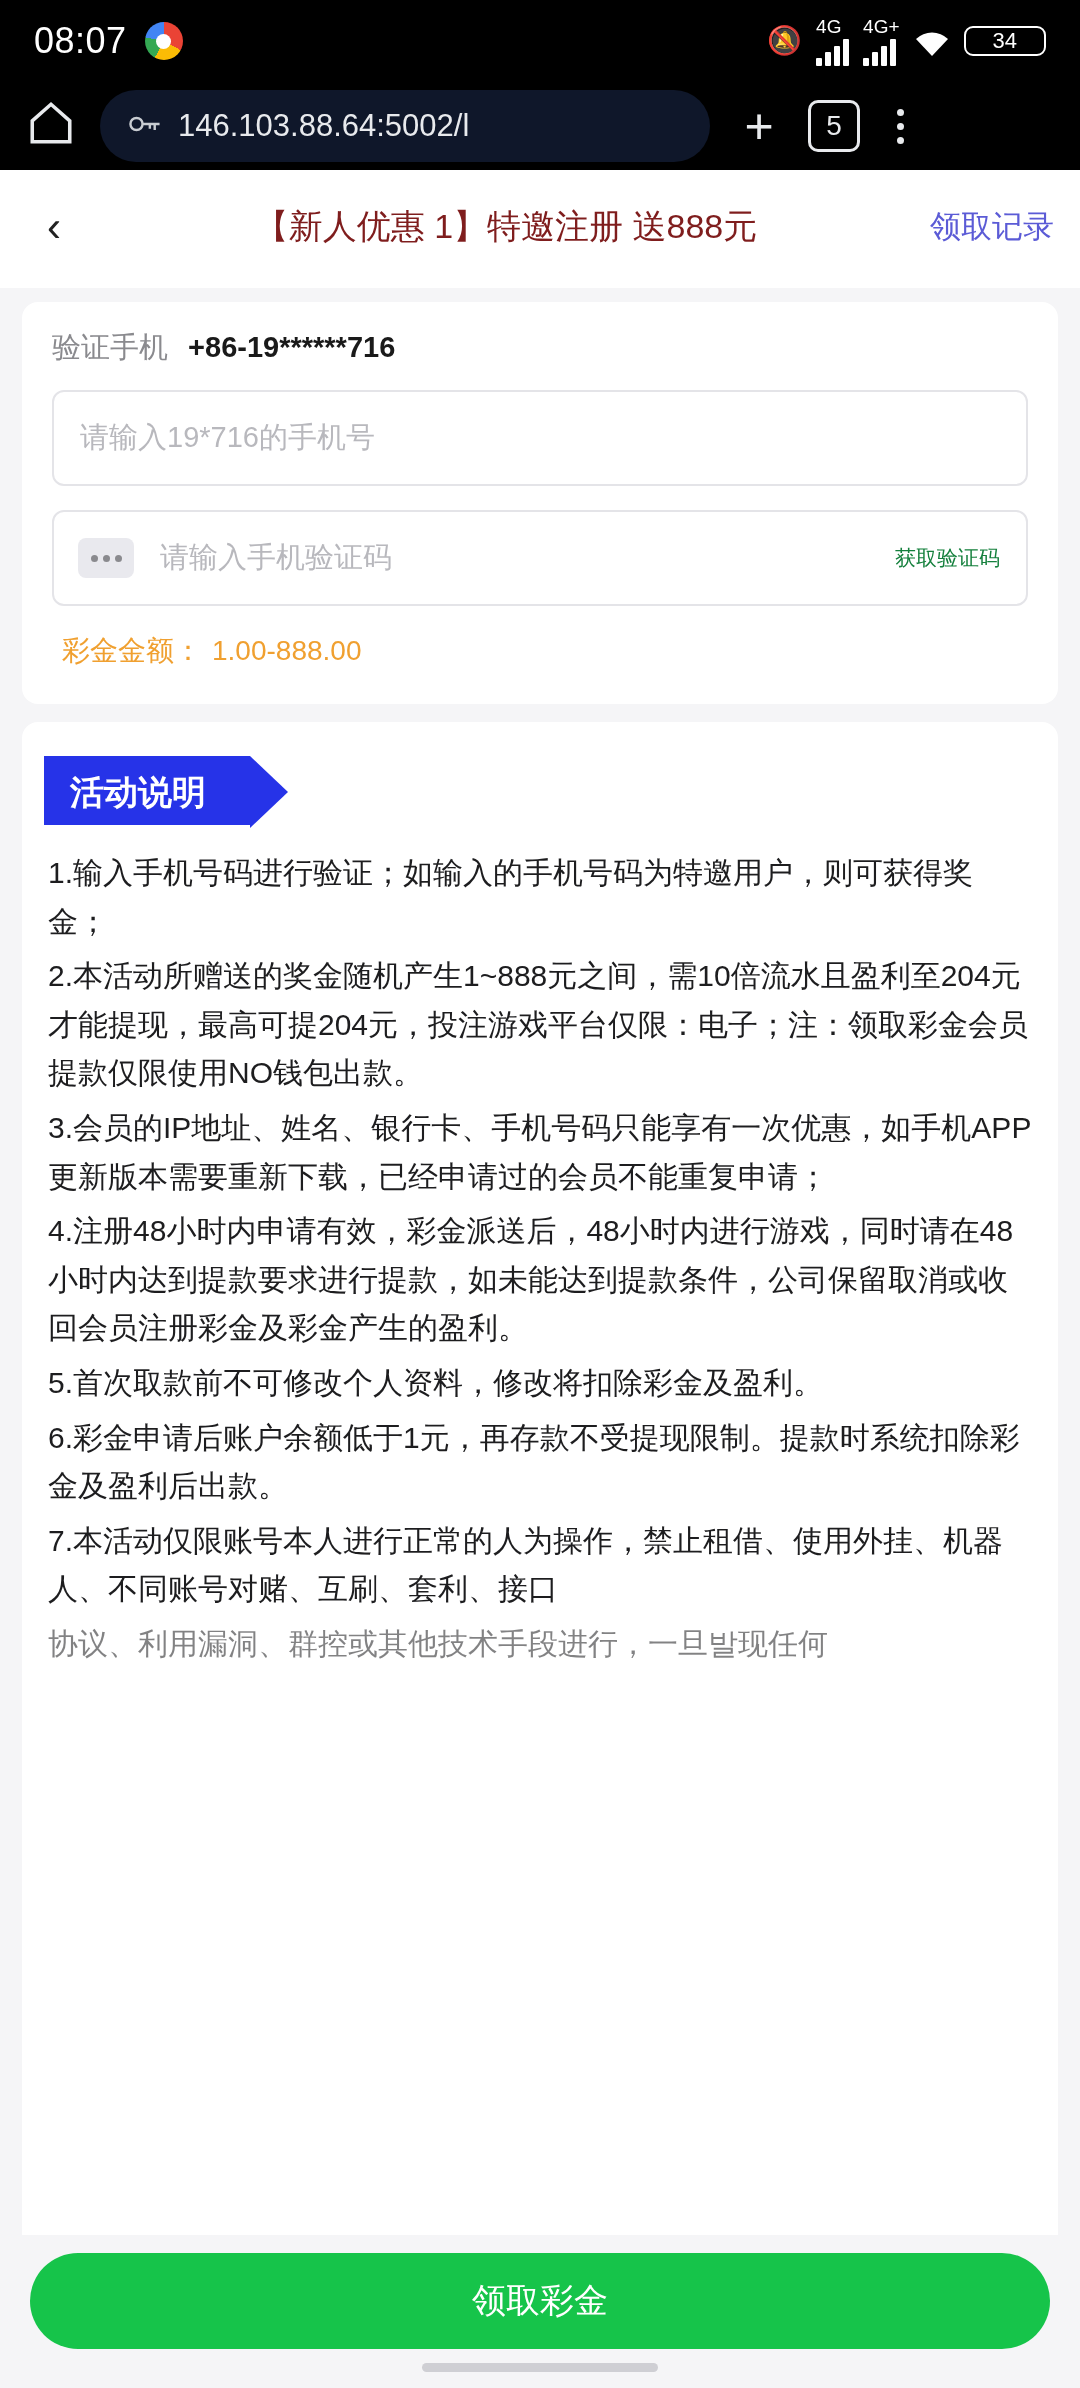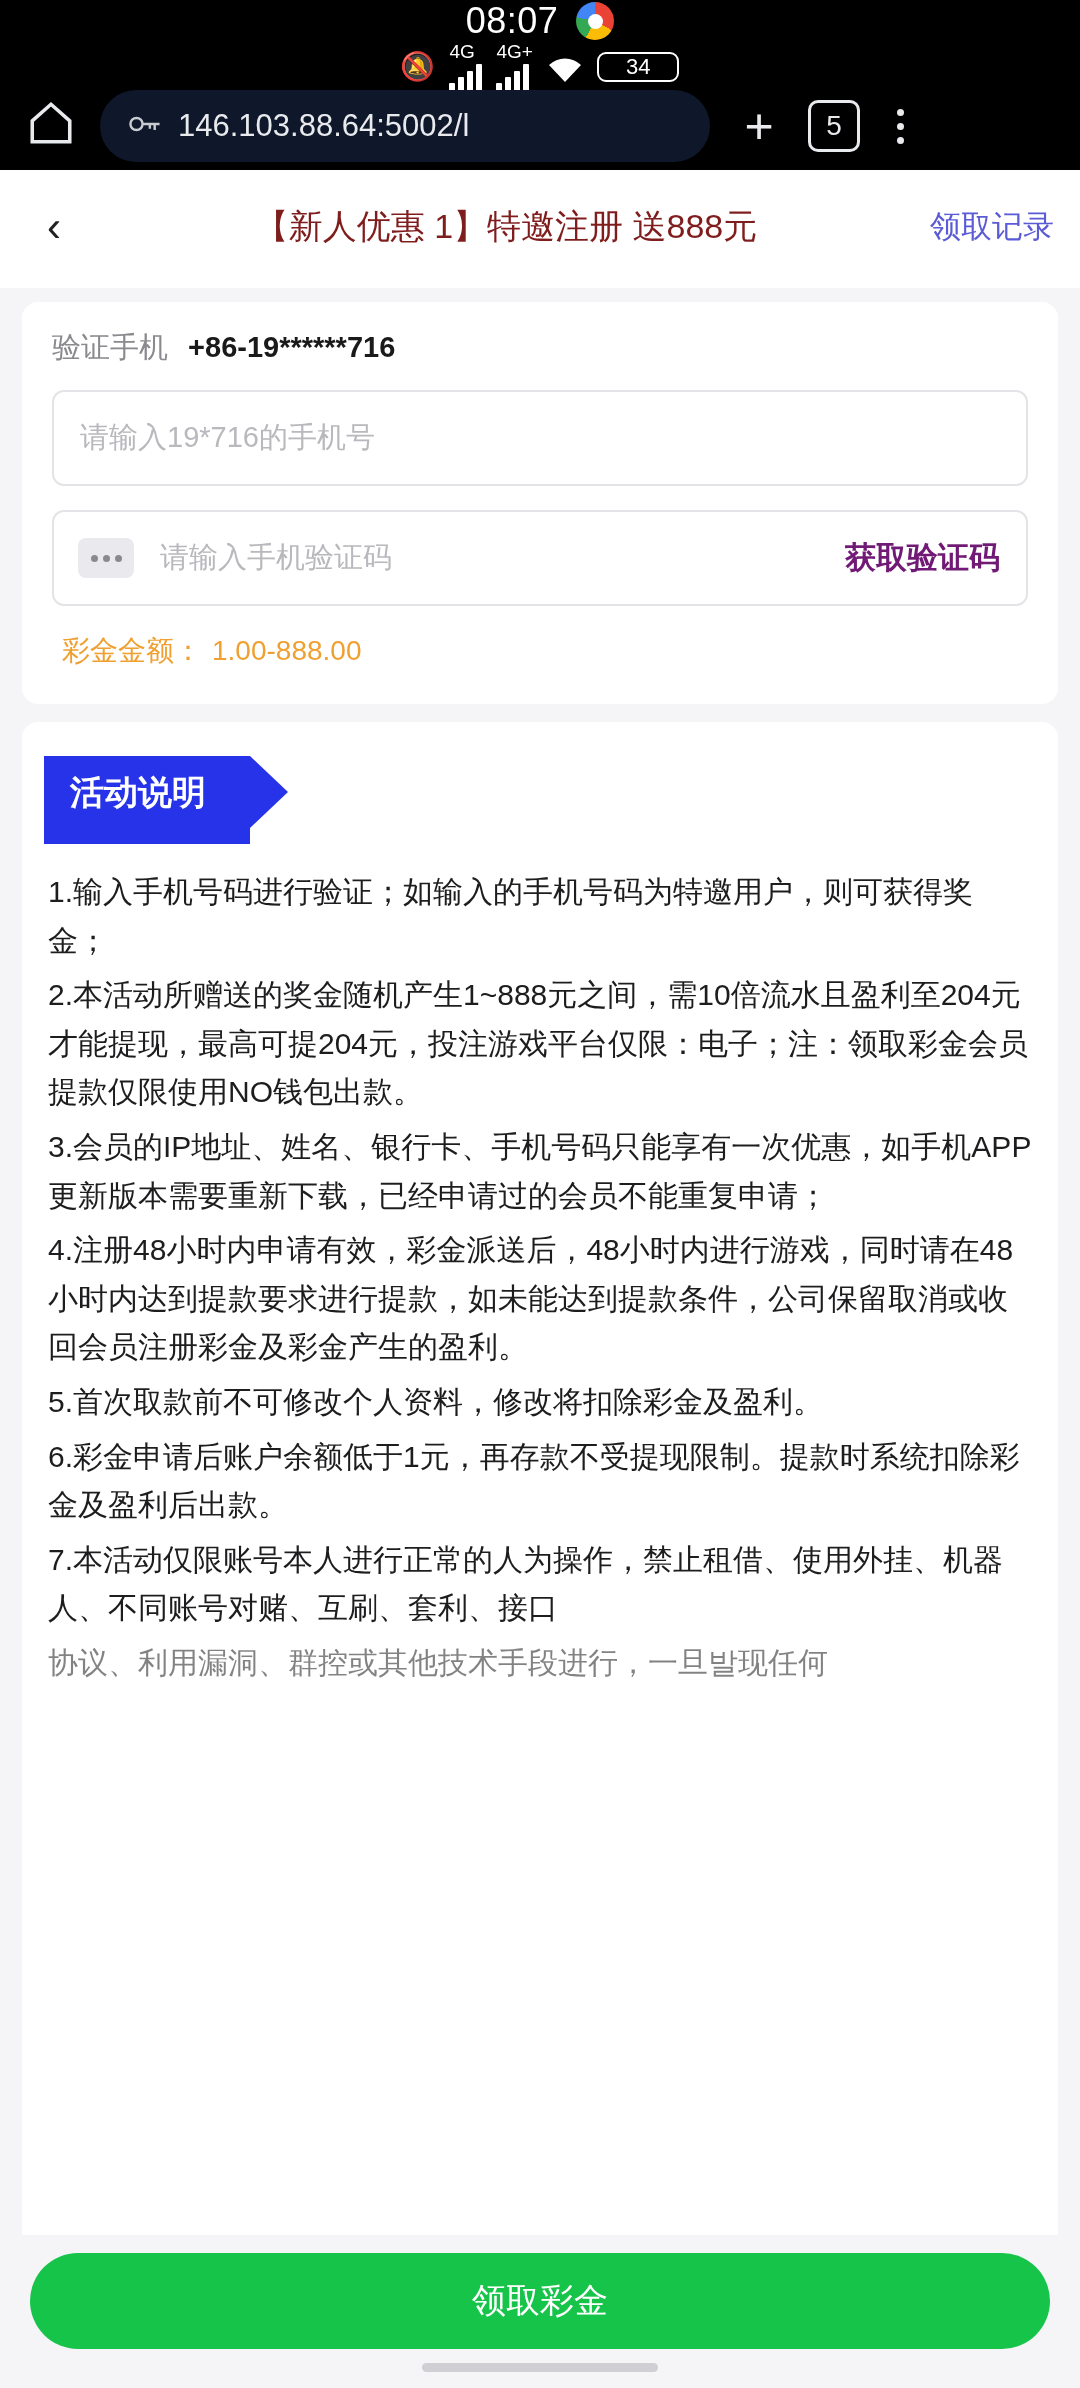--- a/index.html
+++ b/index.html
@@ -10,21 +10,20 @@
     font-family:"Liberation Sans","DejaVu Sans",sans-serif;
     overflow:hidden;
     position:relative;
   }
 
   
   .statusbar {
     height:82px; background:#000000; color:#ffffff;
     display:flex; align-items:center; justify-content:space-between;
     padding:0 34px;
-    flex-direction:column;
   }
   .sb-left { display:flex; align-items:center; gap:18px; }
   .sb-time { font-size:36px; letter-spacing:0.5px; font-weight:400; }
   .chrome-dot {
     width:38px; height:38px; border-radius:50%;
     background:conic-gradient(#ea4335 0 33%, #fbbc05 33% 58%, #34a853 58% 78%, #4285f4 78% 100%);
     position:relative; display:inline-block;
   }
   .chrome-dot::after {
     content:""; position:absolute; left:50%; top:50%;
@@ -125,36 +124,36 @@
   .fld-input {
     flex:1 1 auto; padding:0 26px; font-size:29px; color:#b8b8bd;
   }
   .code-icon {
     width:56px; height:40px; border-radius:8px; background:#e9e9ee;
     margin-left:24px; display:flex; align-items:center; justify-content:center;
     gap:5px; flex:none;
   }
   .code-icon i { width:7px; height:7px; border-radius:50%; background:#8a8a8e; display:block; }
   .get-code {
-    font-size:31px; color:#701a75; padding:0 26px; white-space:nowrap; flex:none;font-weight:bold;
+    font-size:21px; color:#15803d; padding:0 26px; white-space:nowrap; flex:none;
   }
   .amount-row { margin-top:26px; font-size:28px; color:#9a9aa0; }
   .amount-row span { color:#f0a030; margin-left:10px; }
 
   
   .rules {
     background:#ffffff; border-radius:16px;
     margin:18px 22px 0 22px; padding:0 0 20px 0;
     flex:1 1 auto; overflow:hidden; position:relative;
   }
   .ribbon-wrap { padding:34px 0 10px 22px; }
   .ribbon {
     display:inline-block; position:relative; background:#2633e8;
     color:#ffffff; font-size:34px; font-weight:700;
-    padding:14px 44px 28px 26px;
+    padding:14px 44px 9px 26px;
     text-align:right;
   }
   .ribbon::after {
     content:""; position:absolute; right:-38px; top:0;
     border-top:36px solid transparent; border-bottom:36px solid transparent;
     border-left:38px solid #2633e8;
   }
   .rules-body { padding:14px 26px 0 26px; }
   .rule {
     font-size:30px; line-height:1.62; color:#1d1d1f;

